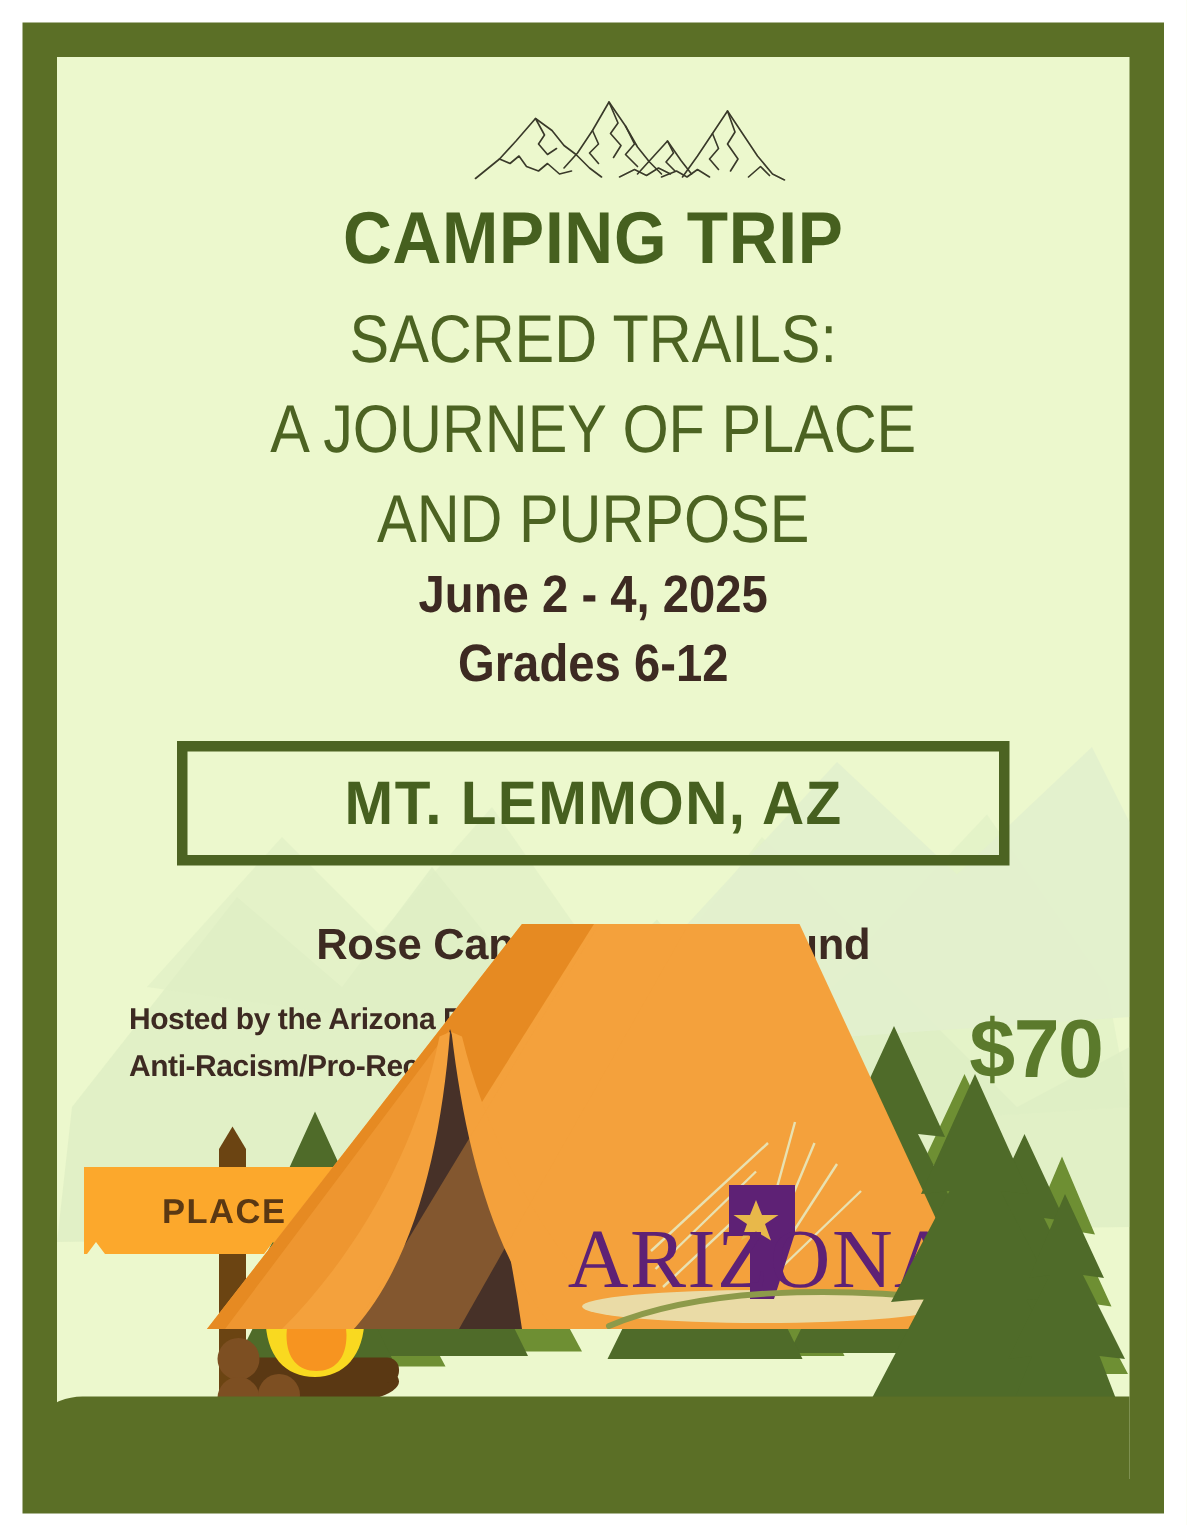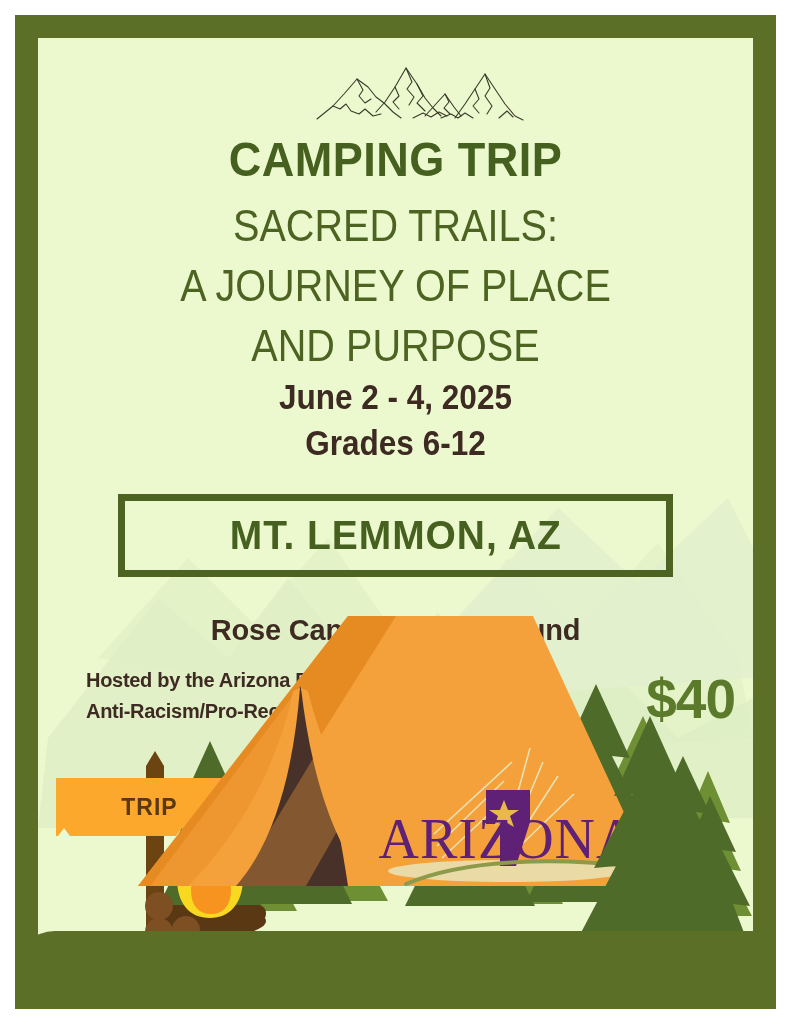--- a/index.html
+++ b/index.html
@@ -227,21 +227,21 @@
         <span id="location-text">MT. LEMMON, AZ</span>
       </div>
 
       <div class="txt-center" id="campground">Rose Canyon Campground</div>
 
       <div id="hosted">
         <div>Hosted by the Arizona Regional</div>
         <div>Anti-Racism/Pro-Reconciliation Team</div>
       </div>
 
-      <div id="price">$40</div>
+      <div id="price">$70</div>
 
       <svg class="scene" viewBox="0 0 715 420" preserveAspectRatio="none">
 
         <g fill="#6e8f33">
           <path d="M385 130 L415 195 L400 193 L430 255 L412 253 L445 320 L325 320 L358 253 L340 255 L370 193 L355 195 Z"></path>
           <path d="M300 175 L325 232 L312 230 L338 285 L322 283 L350 335 L250 335 L278 283 L262 285 L288 230 L275 232 Z"></path>
           <path d="M215 200 L237 252 L225 250 L248 300 L234 298 L259 345 L171 345 L196 298 L182 300 L205 250 L193 252 Z"></path>
           <path d="M605 150 L634 212 L619 210 L648 272 L631 270 L662 335 L548 335 L579 270 L562 272 L591 210 L576 212 Z"></path>
           <path d="M670 205 L692 257 L680 255 L703 305 L689 303 L714 350 L626 350 L651 303 L637 305 L660 255 L648 257 Z"></path>
           <path d="M470 160 L498 220 L484 218 L512 277 L495 275 L525 338 L415 338 L445 275 L428 277 L456 218 L442 220 Z"></path>
@@ -303,20 +303,20 @@
           <path d="M368 318 C 430 292 520 292 592 300" fill="none" stroke="#8d9a4a" stroke-width="4" stroke-linecap="round"></path>
         </g>
 
         <g fill="#4f6b29">
           <path d="M612 150 L648 230 L629 228 L668 302 L646 300 L688 380 L536 380 L578 300 L556 302 L595 228 L576 230 Z"></path>
           <path d="M672 230 L698 286 L684 284 L712 340 L695 338 L715 390 L629 390 L650 338 L634 340 L662 284 L648 286 Z"></path>
         </g>
       </svg>
 
       <div style="position:absolute;left:18px;bottom:150px;width:187px;height:58px;">
-        <div class="sign-label">TRIP</div>
+        <div class="sign-label">PLACE</div>
       </div>
 
       <div id="ground"></div>
 
     </div>
   </div>
 </div>
 
 </body></html>

